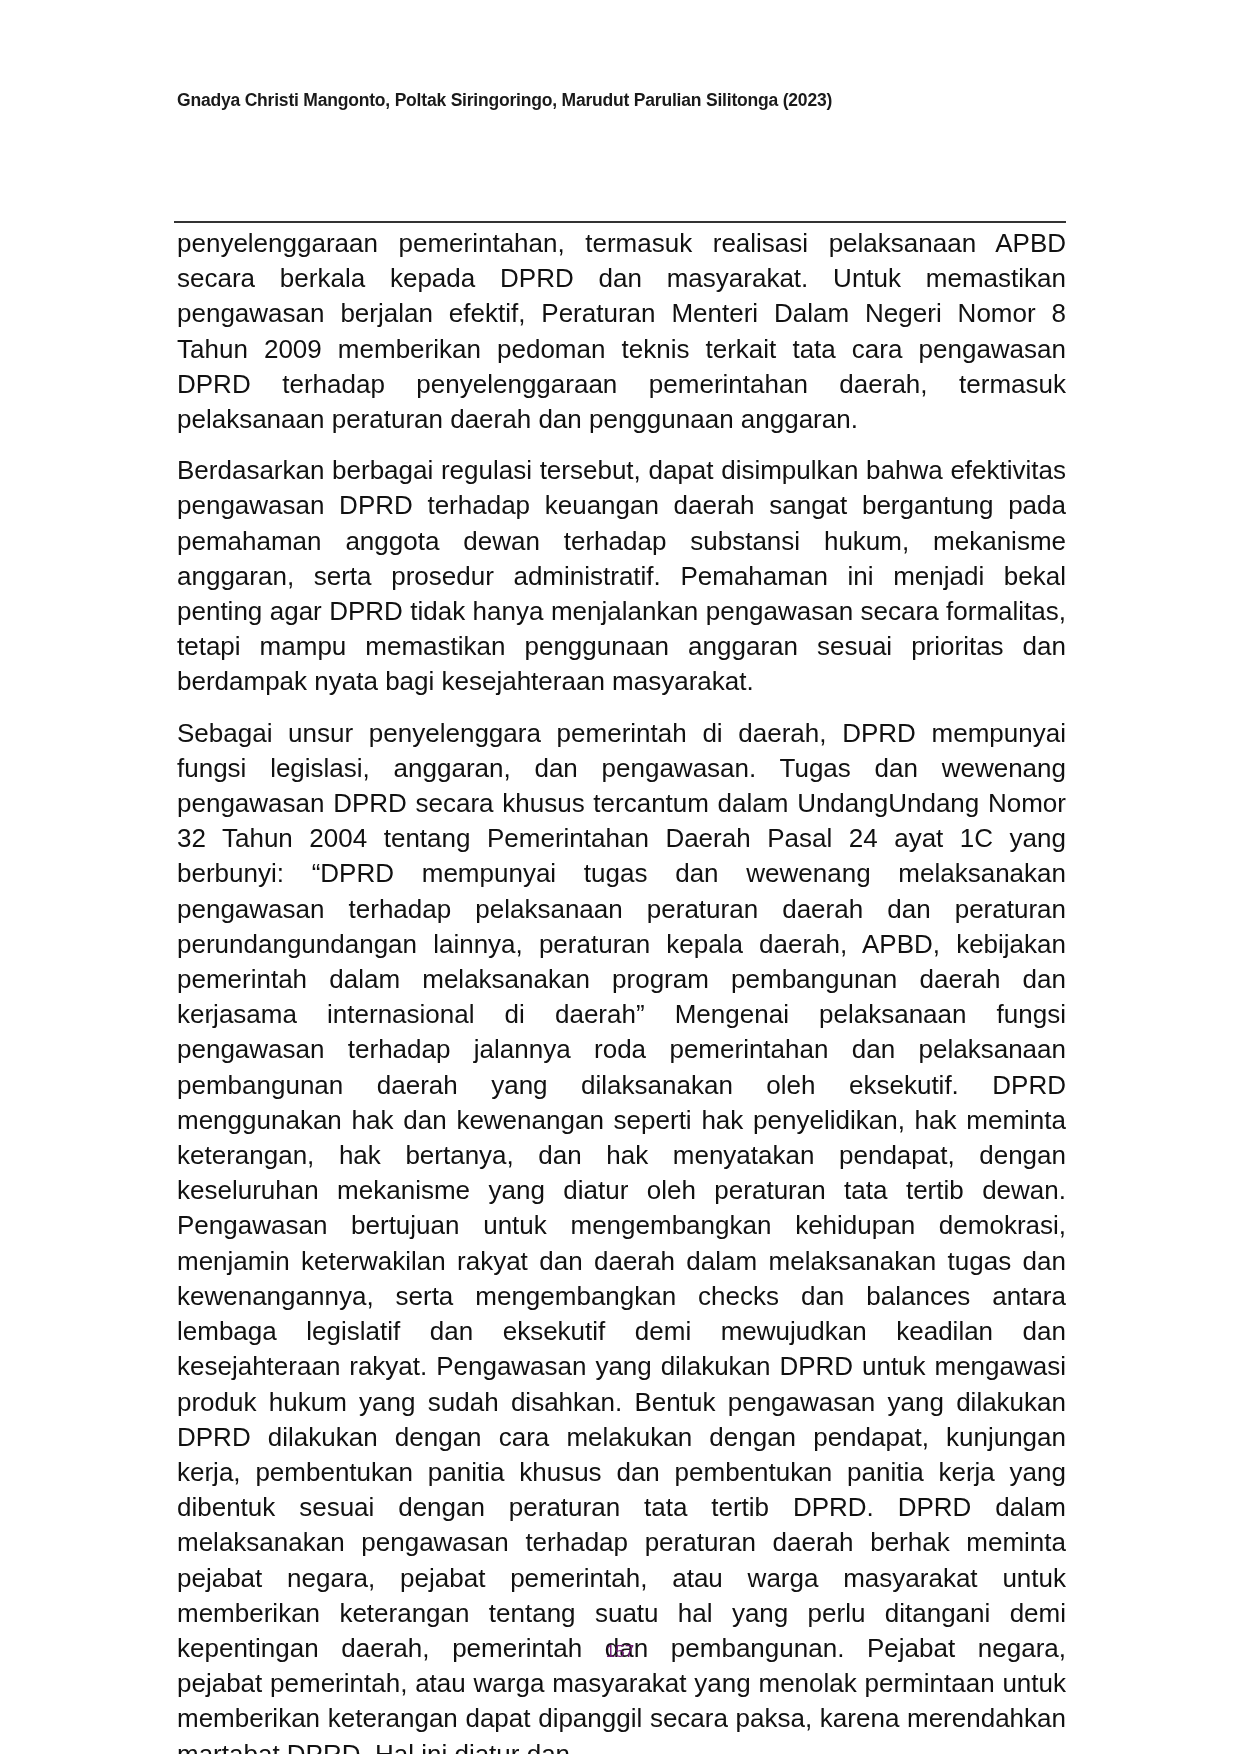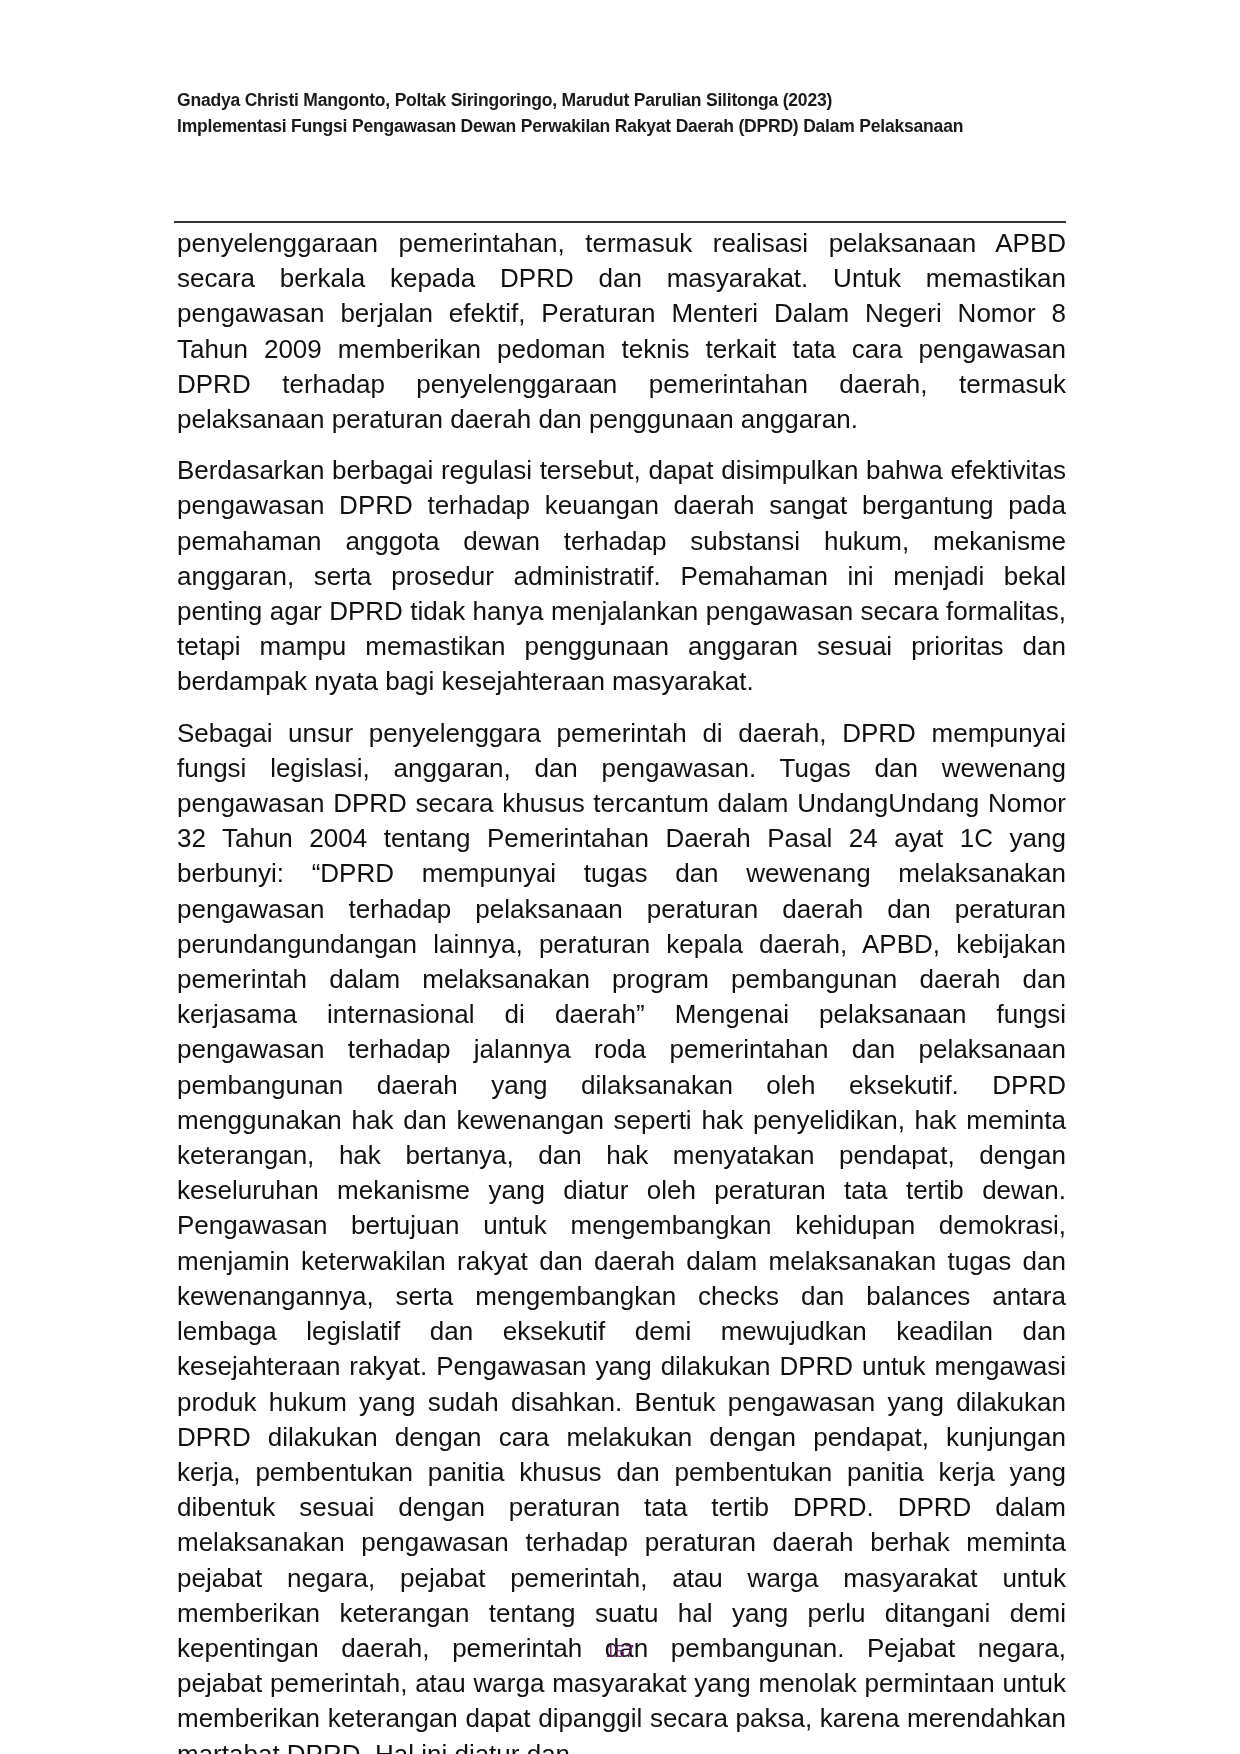--- a/index.html
+++ b/index.html
@@ -25,21 +25,20 @@
     position: absolute; left: 0; width: 1240px; top: 1627px; text-align: center;
     font-family: "Liberation Sans", sans-serif; font-size: 17px; color: #701a75;
   }
 </style>
 </head>
 <body>
 
 <div class="page">
   <div class="header">
     <div>Gnadya Christi Mangonto, Poltak Siringoringo, Marudut Parulian Silitonga (2023)</div>
-    <div>Implementasi Fungsi Pengawasan Dewan Perwakilan Rakyat Daerah (DPRD) Dalam Pelaksanaan</div>
   </div>
 
   <div class="rule"></div>
 
   <div class="body">
     <p>penyelenggaraan pemerintahan, termasuk realisasi pelaksanaan APBD secara berkala kepada DPRD dan masyarakat. Untuk memastikan pengawasan berjalan efektif, Peraturan Menteri Dalam Negeri Nomor 8 Tahun 2009 memberikan pedoman teknis terkait tata cara pengawasan DPRD terhadap penyelenggaraan pemerintahan daerah, termasuk pelaksanaan peraturan daerah dan penggunaan anggaran.</p>
     <p>Berdasarkan berbagai regulasi tersebut, dapat disimpulkan bahwa efektivitas pengawasan DPRD terhadap keuangan daerah sangat bergantung pada pemahaman anggota dewan terhadap substansi hukum, mekanisme anggaran, serta prosedur administratif. Pemahaman ini menjadi bekal penting agar DPRD tidak hanya menjalankan pengawasan secara formalitas, tetapi mampu memastikan penggunaan anggaran sesuai prioritas dan berdampak nyata bagi kesejahteraan masyarakat.</p>
     <p>Sebagai unsur penyelenggara pemerintah di daerah, DPRD mempunyai fungsi legislasi, anggaran, dan pengawasan. Tugas dan wewenang pengawasan DPRD secara khusus tercantum dalam UndangUndang Nomor 32 Tahun 2004 tentang Pemerintahan Daerah Pasal 24 ayat 1C yang berbunyi: “DPRD mempunyai tugas dan wewenang melaksanakan pengawasan terhadap pelaksanaan peraturan daerah dan peraturan perundangundangan lainnya, peraturan kepala daerah, APBD, kebijakan pemerintah dalam melaksanakan program pembangunan daerah dan kerjasama internasional di daerah” Mengenai pelaksanaan fungsi pengawasan terhadap jalannya roda pemerintahan dan pelaksanaan pembangunan daerah yang dilaksanakan oleh eksekutif. DPRD menggunakan hak dan kewenangan seperti hak penyelidikan, hak meminta keterangan, hak bertanya, dan hak menyatakan pendapat, dengan keseluruhan mekanisme yang diatur oleh peraturan tata tertib dewan. Pengawasan bertujuan untuk mengembangkan kehidupan demokrasi, menjamin keterwakilan rakyat dan daerah dalam melaksanakan tugas dan kewenangannya, serta mengembangkan checks dan balances antara lembaga legislatif dan eksekutif demi mewujudkan keadilan dan kesejahteraan rakyat. Pengawasan yang dilakukan DPRD untuk mengawasi produk hukum yang sudah disahkan. Bentuk pengawasan yang dilakukan DPRD dilakukan dengan cara melakukan dengan pendapat, kunjungan kerja, pembentukan panitia khusus dan pembentukan panitia kerja yang dibentuk sesuai dengan peraturan tata tertib DPRD. DPRD dalam melaksanakan pengawasan terhadap peraturan daerah berhak meminta pejabat negara, pejabat pemerintah, atau warga masyarakat untuk memberikan keterangan tentang suatu hal yang perlu ditangani demi kepentingan daerah, pemerintah dan pembangunan. Pejabat negara, pejabat pemerintah, atau warga masyarakat yang menolak permintaan untuk memberikan keterangan dapat dipanggil secara paksa, karena merendahkan martabat DPRD. Hal ini diatur dan</p>
   </div>
 

